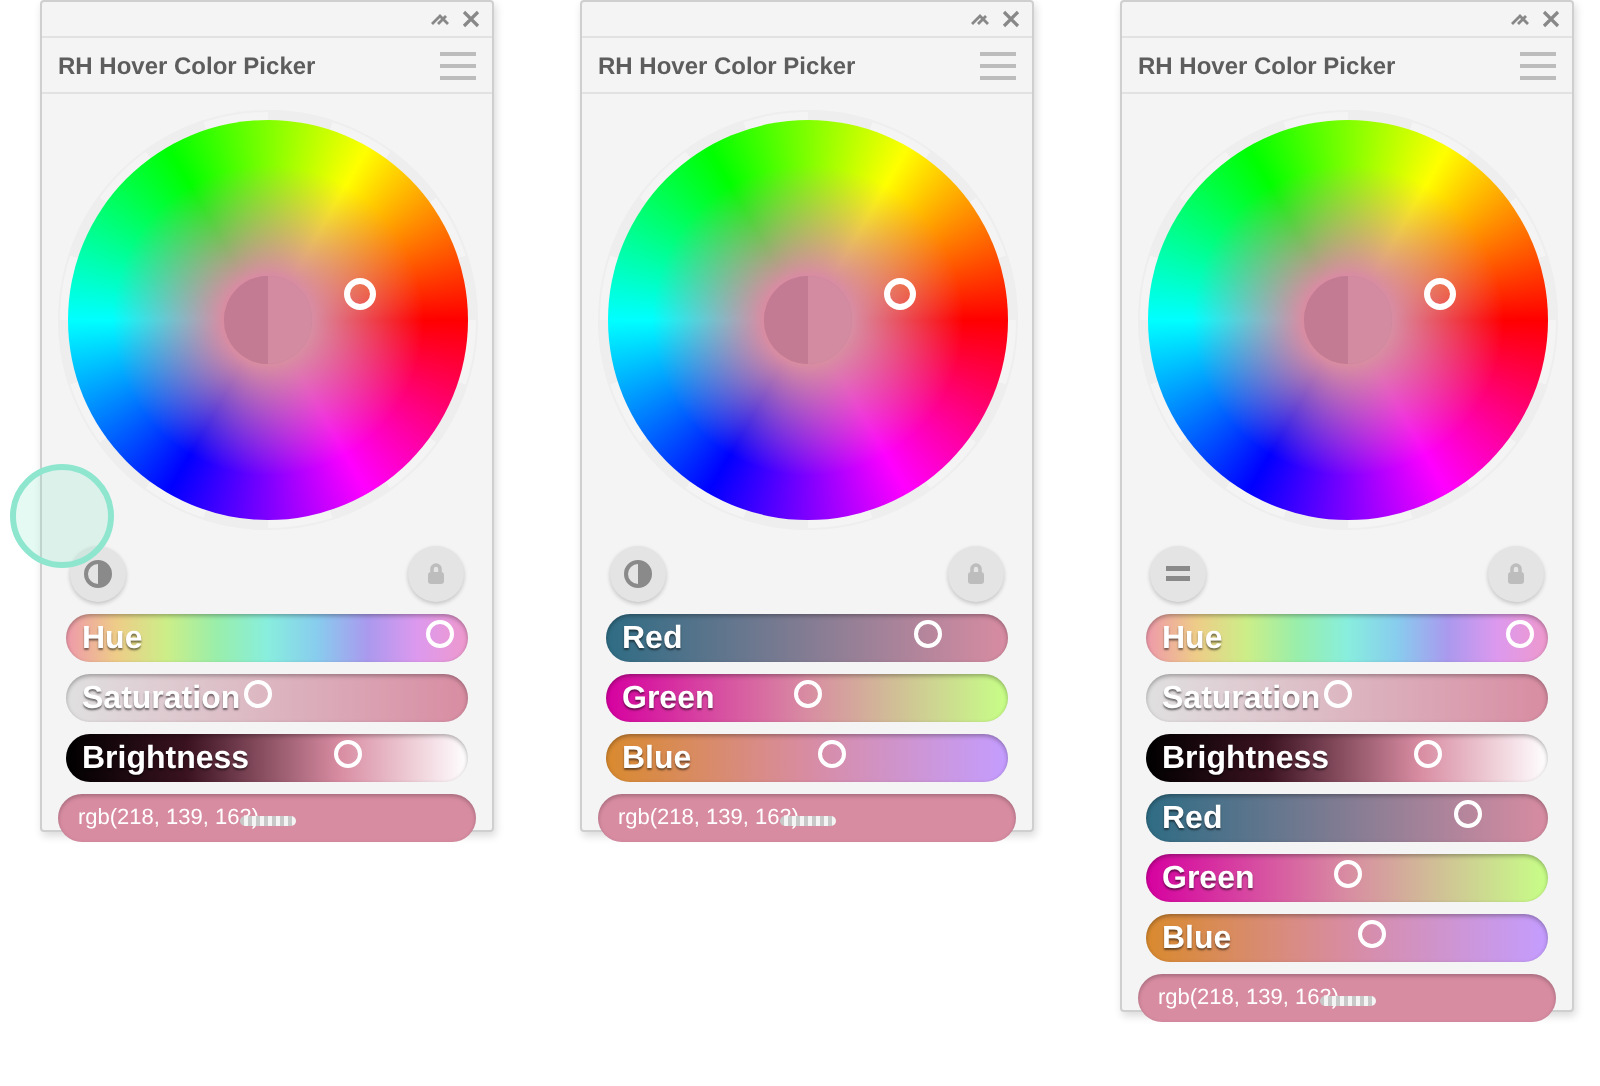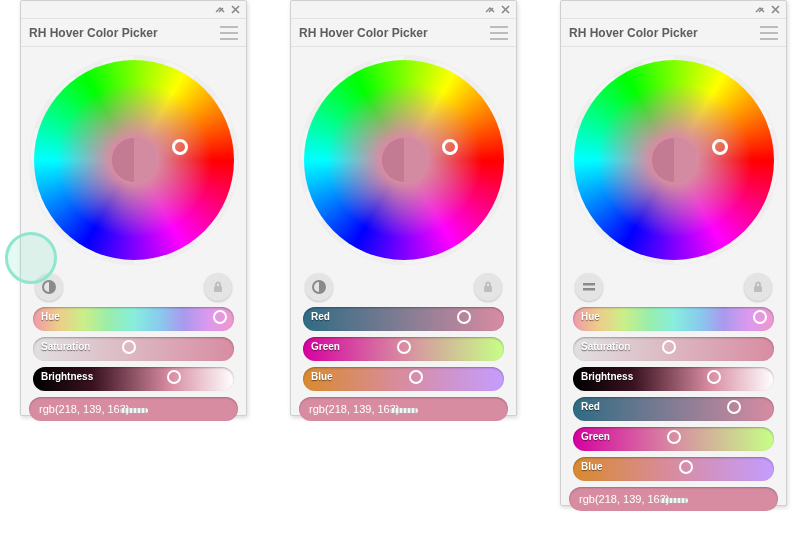--- a/index.html
+++ b/index.html
@@ -17,21 +17,21 @@
   .wheel-wrap{position:relative;width:200px;height:200px;margin:0 auto;border-radius:50%;padding:5px;background:#f4f4f4;box-shadow:0 0 0 1px #eee inset}
   .wheel-ring{position:absolute;inset:0;border-radius:50%;background:repeating-conic-gradient(#eee 0 5%,transparent 5% 10%)}
   .wheel{position:absolute;inset:5px;border-radius:50%;background:conic-gradient(from 90deg,red,magenta,blue,cyan,lime,yellow,red)}
   .wheel-fade{position:absolute;inset:5px;border-radius:50%;background:radial-gradient(circle,#d88ca2 0 16%,rgba(216,140,163,0) 55%)}
   .wheel-center{position:absolute;width:44px;height:44px;left:50%;top:50%;transform:translate(-50%,-50%);border-radius:50%;background:#d28ba1;box-shadow:inset 0 0 6px rgba(0,0,0,.15);overflow:hidden}
   .wheel-center::before{content:"";position:absolute;inset:0;background:linear-gradient(90deg,#c27b93 0 50%,#d28ba1 50% 100%)}
   .picker-dot{position:absolute;width:16px;height:16px;border:3px solid #fff;border-radius:50%;box-sizing:border-box;left:68%;top:40%;cursor:move}
   .row-btns{display:flex;justify-content:space-between;padding:0 6px;margin-top:8px}
   .rbtn{width:28px;height:28px;border-radius:50%;background:#e4e4e4;box-shadow:0 1px 2px rgba(0,0,0,.2);display:flex;align-items:center;justify-content:center;color:#8a8a8a;cursor:pointer}
   .sliders{margin-top:6px;display:flex;flex-direction:column;gap:6px;padding:0 4px}
-  .slider{position:relative;height:24px;border-radius:12px;color:#fff;font-size:10px;font-weight:600;box-shadow:inset 0 1px 2px rgba(0,0,0,.3);cursor:pointer}
+  .slider{position:relative;height:24px;border-radius:12px;color:#fff;font-size:16px;font-weight:600;box-shadow:inset 0 1px 2px rgba(0,0,0,.3);cursor:pointer}
   .slider .lab{position:absolute;left:8px;top:4px;text-shadow:0 1px 1px rgba(0,0,0,.5)}
   .slider .knob{position:absolute;width:14px;height:14px;border:2px solid #fff;border-radius:50%;top:3px;box-sizing:border-box;pointer-events:none}
   .readout{margin-top:6px;height:24px;border-radius:12px;background:#d88ca2;color:#fff;font-size:11px;display:flex;align-items:center;padding:0 10px;box-shadow:inset 0 1px 2px rgba(0,0,0,.25)}
   .grip{position:absolute;bottom:2px;left:50%;transform:translateX(-50%);width:28px;height:5px;background:repeating-linear-gradient(90deg,#c8c8c8 0 2px,#f4f4f4 2px 4px);border-radius:3px}
   .hi{position:absolute;width:46px;height:46px;border:3px solid #8ee6cf;border-radius:50%;background:rgba(142,230,207,.22);pointer-events:none}
   .hi.h1{left:5px;top:232px}
   
   .g-hue{background:linear-gradient(90deg,#e9a,#ec8,#ce8,#9ea,#8ed,#8ce,#a9e,#d9e,#e9c)}
   .g-sat{background:linear-gradient(90deg,#e0e0e0,#d88ca2)}
   .g-bri{background:linear-gradient(90deg,#000 0%,#3a1220 30%,#d88ca2 68%,#fff 100%)}

